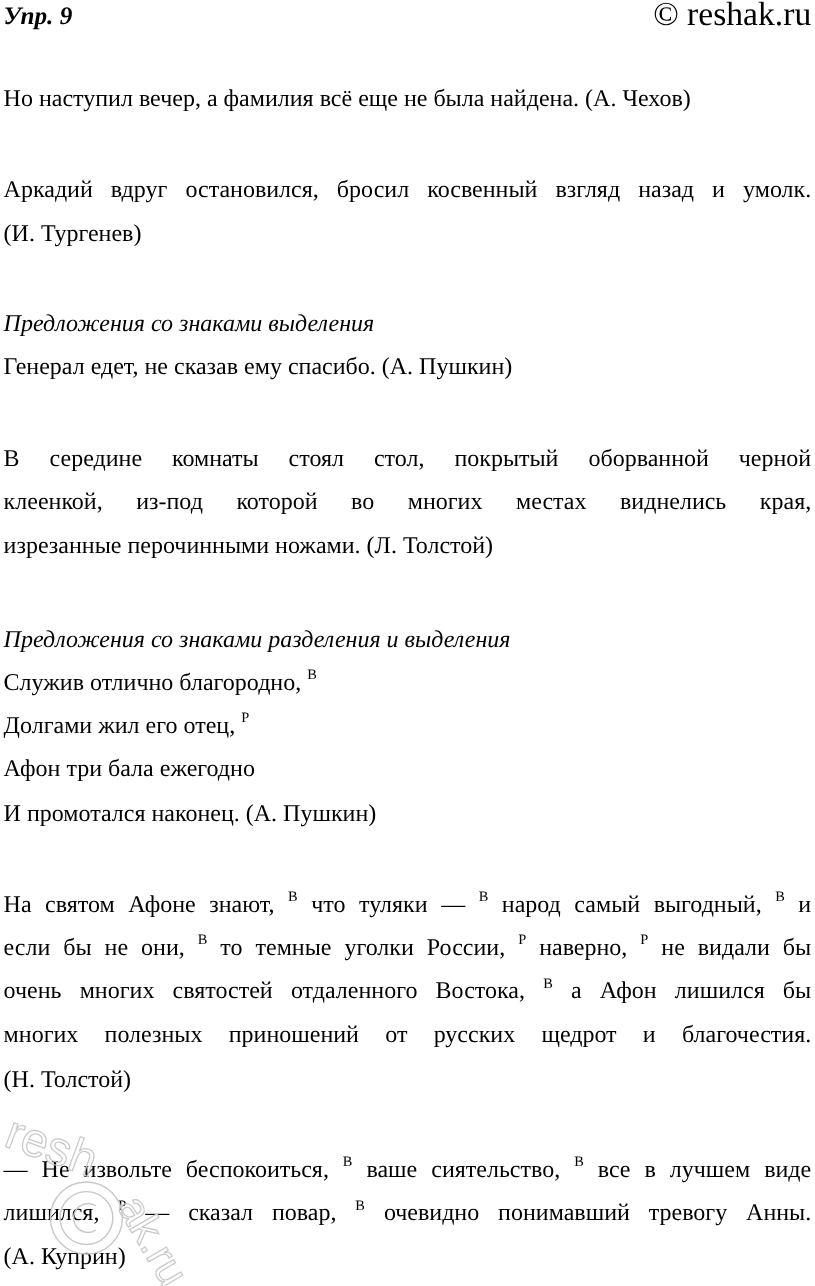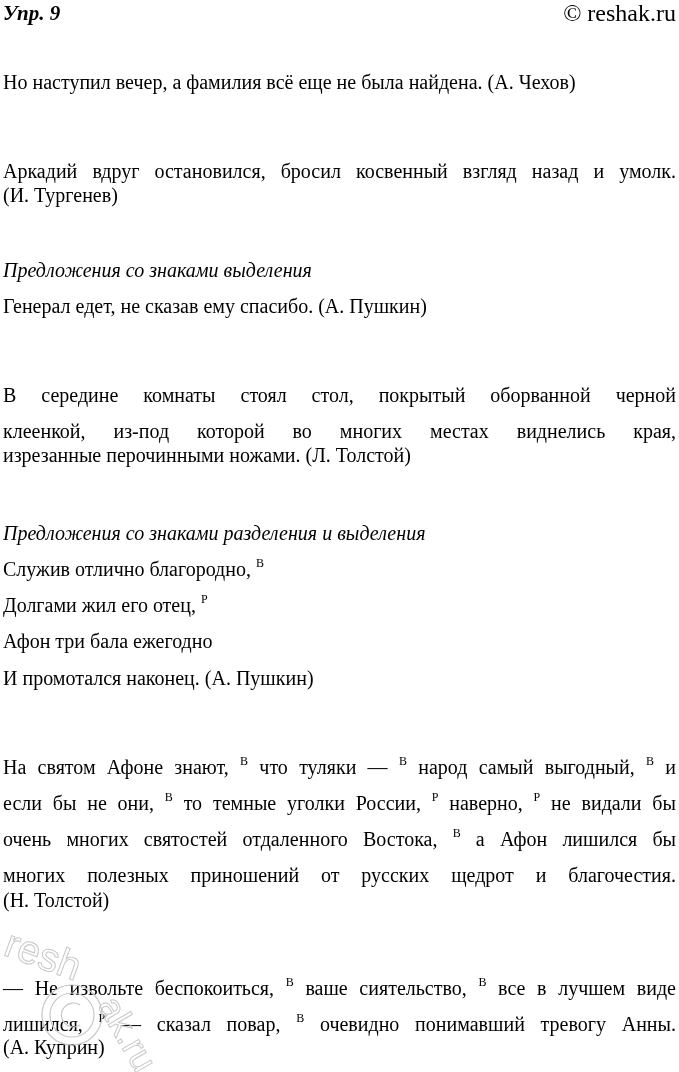--- a/index.html
+++ b/index.html
@@ -8,27 +8,27 @@
       font-family: "Liberation Serif", "DejaVu Serif", serif;
       color: #000000;
     }
     .page { position: absolute; left: 0; top: 0; width: 679px; height: 853px; }
     .hdr-title {
       position: absolute; left: 3px; top: 0px;
       font-weight: bold; font-style: italic; font-size: 21px; line-height: 26px;
     }
     .hdr-copy {
       position: absolute; right: 3px; top: 0px;
-      font-size: 24px; line-height: 26px;
+      font-size: 28px; line-height: 26px;
     }
     .line {
       position: absolute; left: 3px; width: 673px;
       font-size: 20px; line-height: 26px; white-space: nowrap;
     }
-    .line.justify { text-align: justify; text-align-last: justify; white-space: normal; margin-top: 13px; }
+    .line.justify { text-align: justify; text-align-last: justify; white-space: normal; }
     .line.italic { font-style: italic; }
     .sup { font-size: 12px; position: relative; top: -9px; }
     .watermark {
       position: absolute; left: 0px; top: 935px; width: 200px; height: 137px;
       pointer-events: none;
     }
   </style>
 </head>
 <body>
 

